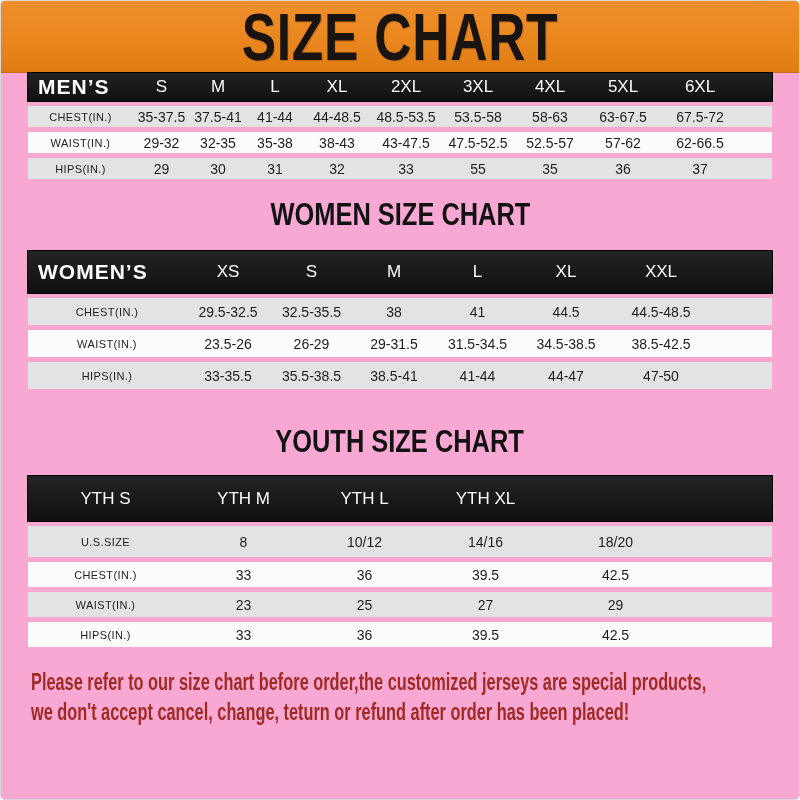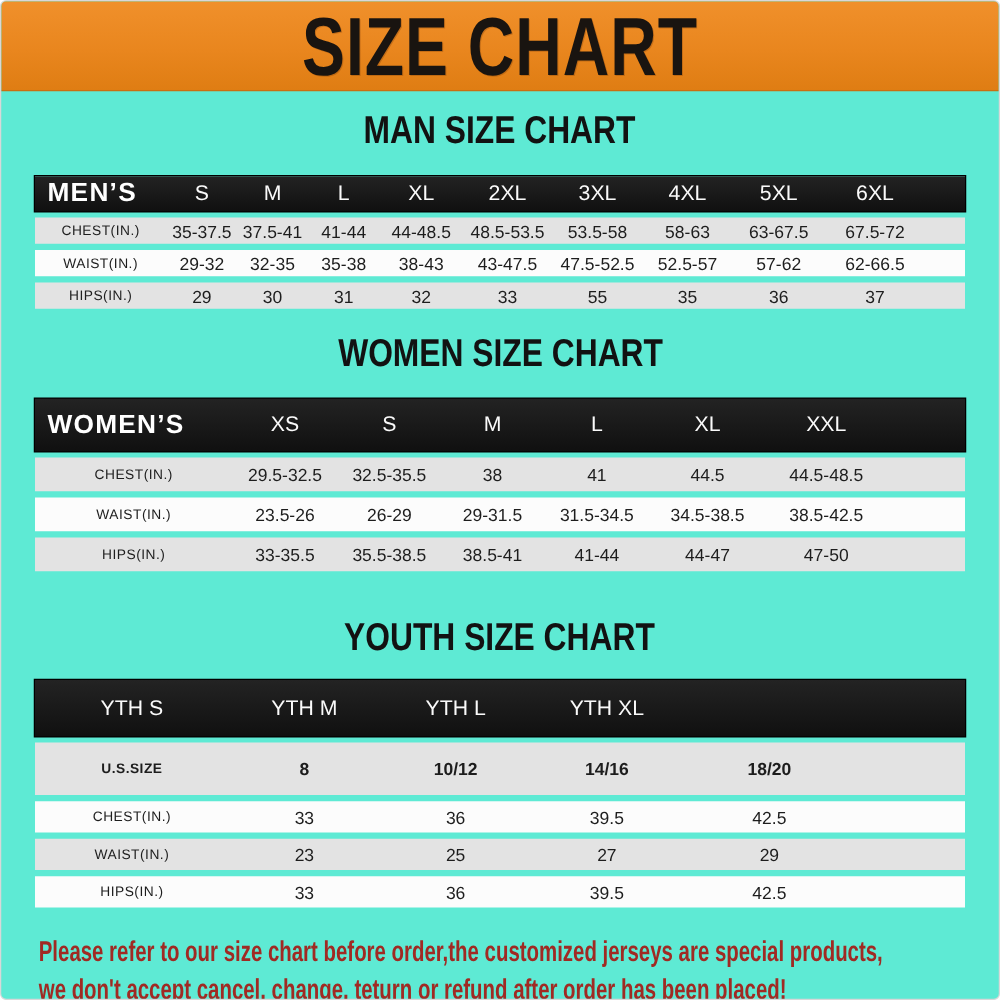--- a/index.html
+++ b/index.html
@@ -1,19 +1,19 @@
 <!DOCTYPE html>
 <html><head>
 <meta charset="utf-8">
 <style>
   * { margin:0; padding:0; box-sizing:border-box; }
   html,body { background:#fff; }
   .page {
     width:800px; height:800px;
-    background:#5eead4;
+    background:#f9a8d4;
     border:1px solid #d8d8d8;
     border-radius:5px;
     overflow:hidden;
     font-family:"Liberation Sans","DejaVu Sans",sans-serif;
     position:relative;
   }
   
   .banner {
     height:72px;
     background:linear-gradient(180deg,#F0902B 0%,#E9861E 55%,#DF7D13 100%);
@@ -74,21 +74,20 @@
 <body>
 
 <div class="page">
 
   <div class="banner">
     <span class="banner-text">SIZE CHART</span>
   </div>
 
   <div id="sections">
       <section class="section sec0">
-        <h2 class="chart-heading"><span class="cond">MAN SIZE CHART</span></h2>
         <div class="sizetable">
           <div class="trow thead" style="grid-template-columns: 105px 57px 56px 58px 66px 72px 72px 72px 74px 80px 1fr; height: 28px;">
             <div class="cell corner">MEN’S</div>
             <div class="cell sizehead">S</div>
             <div class="cell sizehead">M</div>
             <div class="cell sizehead">L</div>
             <div class="cell sizehead">XL</div>
             <div class="cell sizehead">2XL</div>
             <div class="cell sizehead">3XL</div>
             <div class="cell sizehead">4XL</div>
@@ -176,21 +175,21 @@
       </section>
       <section class="section sec2">
         <h2 class="chart-heading"><span class="cond">YOUTH SIZE CHART</span></h2>
         <div class="sizetable">
           <div class="trow thead" style="grid-template-columns: 155px 121px 121px 121px 139px 1fr; height: 45px;">
             <div class="cell sizehead">YTH S</div>
             <div class="cell sizehead">YTH M</div>
             <div class="cell sizehead">YTH L</div>
             <div class="cell sizehead">YTH XL</div>
           </div>
-          <div class="trow row-gray" style="grid-template-columns: 155px 121px 121px 121px 139px 1fr; height: 42px; font-weight: bold;">
+          <div class="trow row-gray" style="grid-template-columns: 155px 121px 121px 121px 139px 1fr; height: 31px;">
             <div class="cell rowlabel">U.S.SIZE</div>
             <div class="cell val">8</div>
             <div class="cell val">10/12</div>
             <div class="cell val">14/16</div>
             <div class="cell val">18/20</div>
           </div>
           <div class="trow row-white" style="grid-template-columns: 155px 121px 121px 121px 139px 1fr; height: 25px;">
             <div class="cell rowlabel">CHEST(IN.)</div>
             <div class="cell val">33</div>
             <div class="cell val">36</div>

